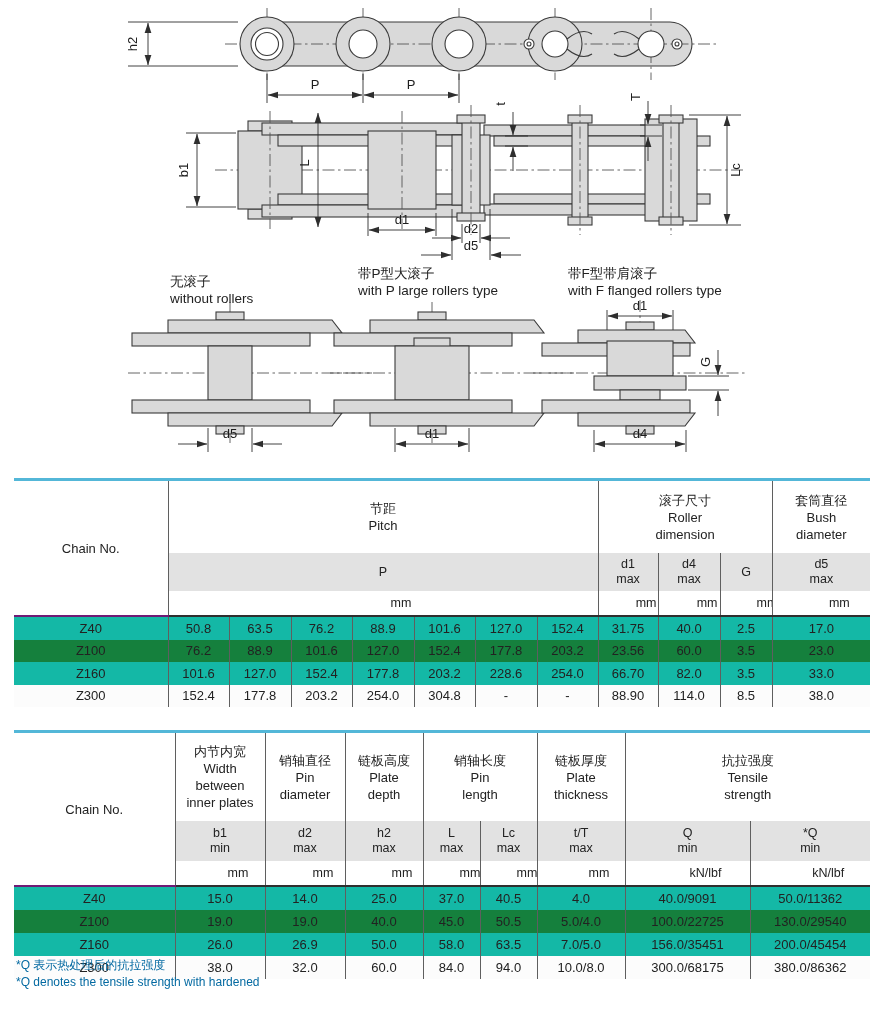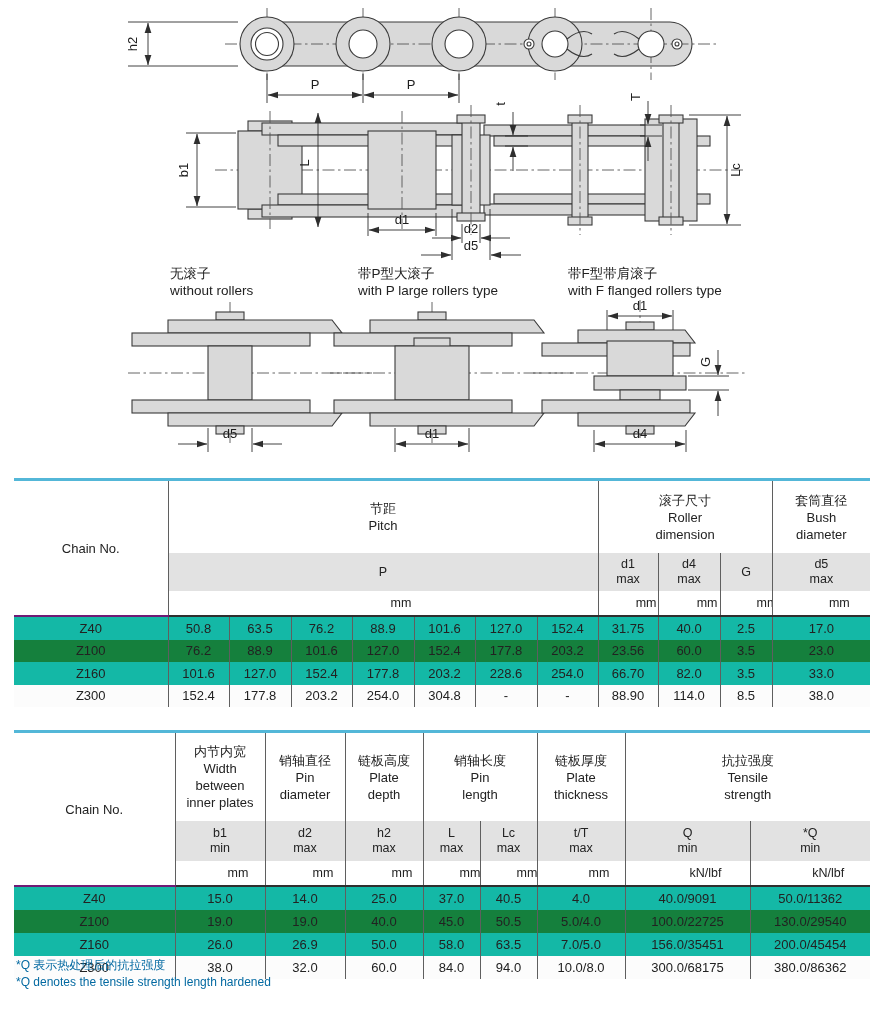--- a/index.html
+++ b/index.html
@@ -228,21 +228,21 @@
     <line class="dim" x1="595" y1="444" x2="685" y2="444" marker-start="url(#as)" marker-end="url(#ae)"></line>
     <text class="dtxt" x="640" y="438" text-anchor="middle">d4</text>
     <line class="dim" x1="688" y1="376" x2="729" y2="376"></line>
     <line class="dim" x1="688" y1="390" x2="729" y2="390"></line>
     <line class="dim" x1="718" y1="350" x2="718" y2="375" marker-end="url(#ae)"></line>
     <line class="dim" x1="718" y1="416" x2="718" y2="391" marker-end="url(#ae)"></line>
     <text class="dtxt" transform="translate(710,362) rotate(-90)" text-anchor="middle">G</text>
   </g>
 </svg>
 
-<div class="type-label" style="left:170px;top:266px;">
+<div class="type-label" style="left:170px;top:274px;">
   <span>无滚子</span>
   <span>without rollers</span>
 </div>
 <div class="type-label" style="left:358px;top:266px;">
   <span>带P型大滚子</span>
   <span>with P  large rollers type</span>
 </div>
 <div class="type-label" style="left:568px;top:266px;">
   <span>带F型带肩滚子</span>
   <span>with F flanged rollers type</span>
@@ -460,14 +460,14 @@
       <td>94.0</td>
       <td>10.0/8.0</td>
       <td>300.0/68175</td>
       <td>380.0/86362</td>
     </tr>
   </tbody>
 </table>
 
 <div class="footnotes">
   <div>*Q 表示热处理后的抗拉强度</div>
-  <div>*Q denotes the tensile strength length hardened</div>
+  <div>*Q denotes the tensile strength with hardened</div>
 </div>
 
 </body></html>

